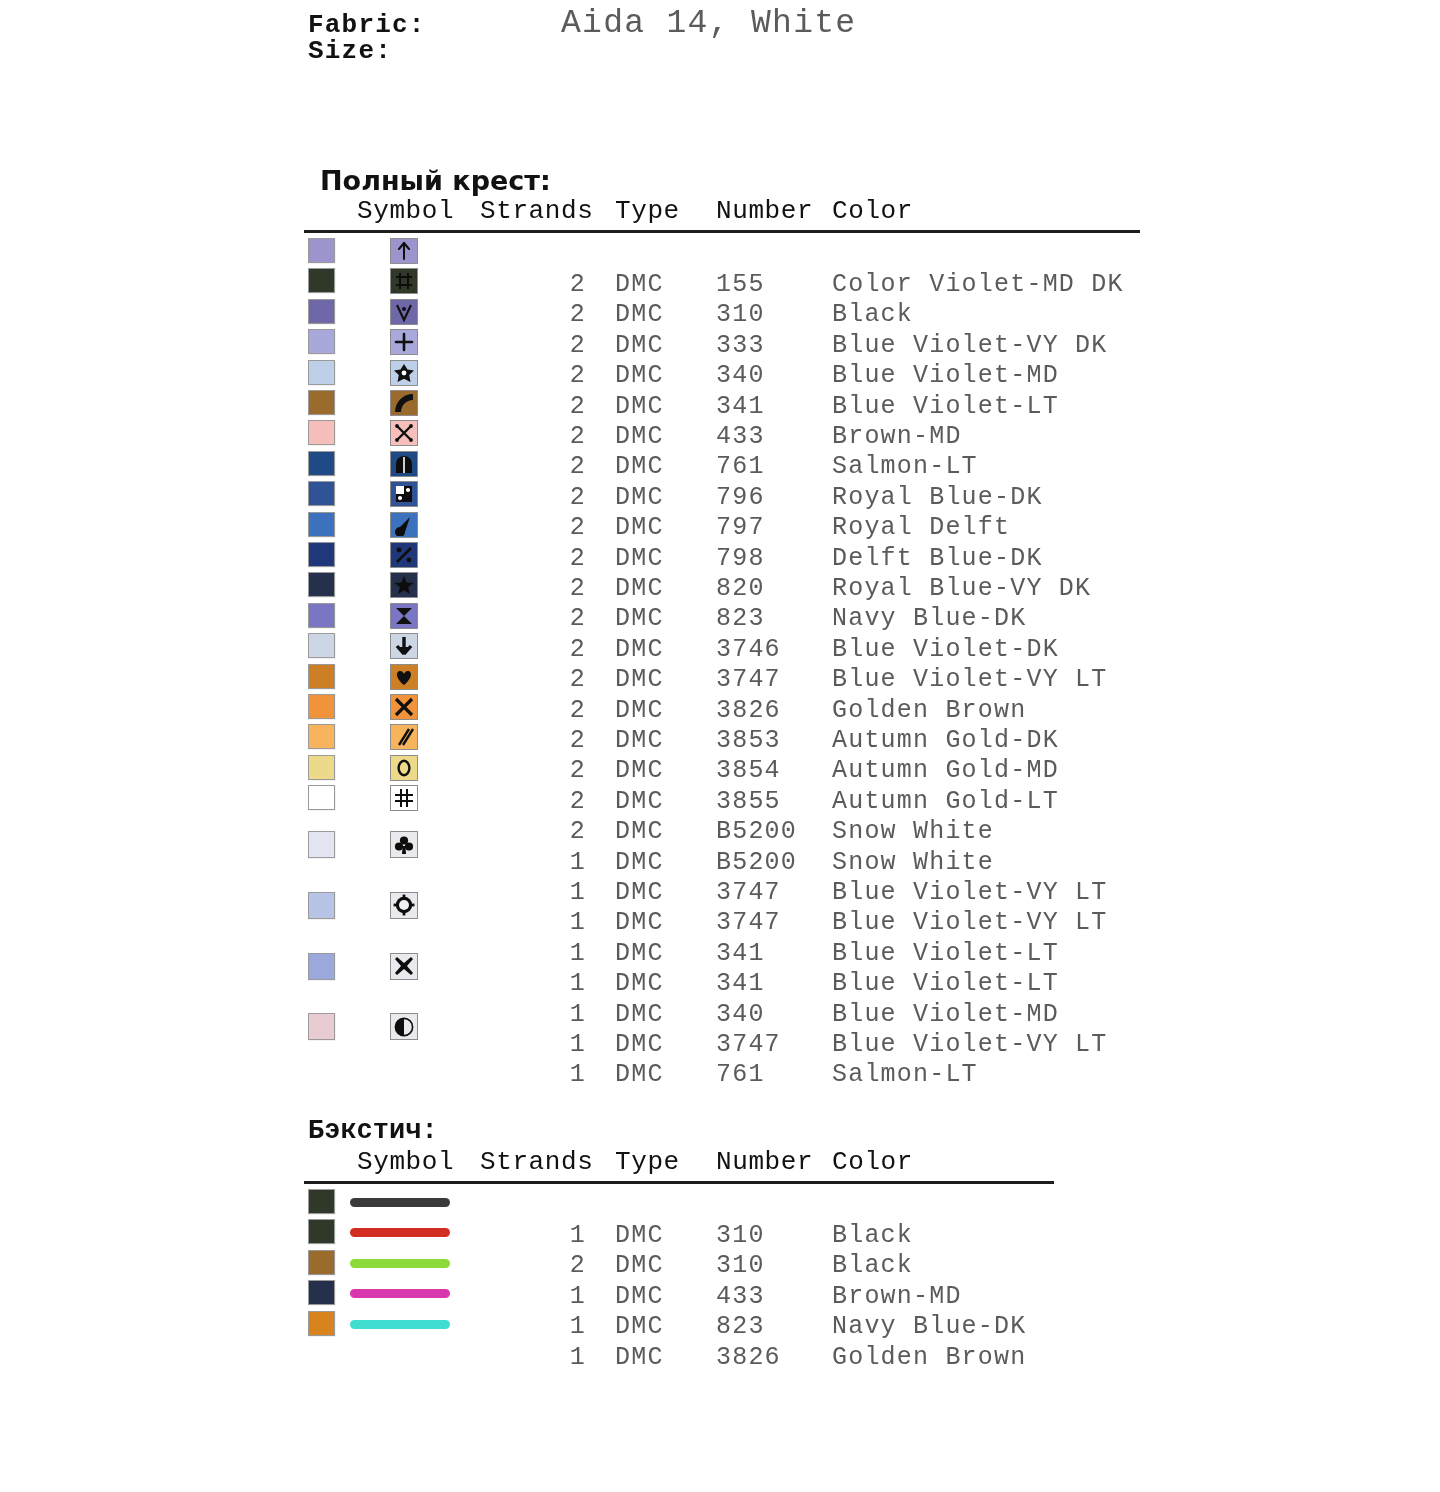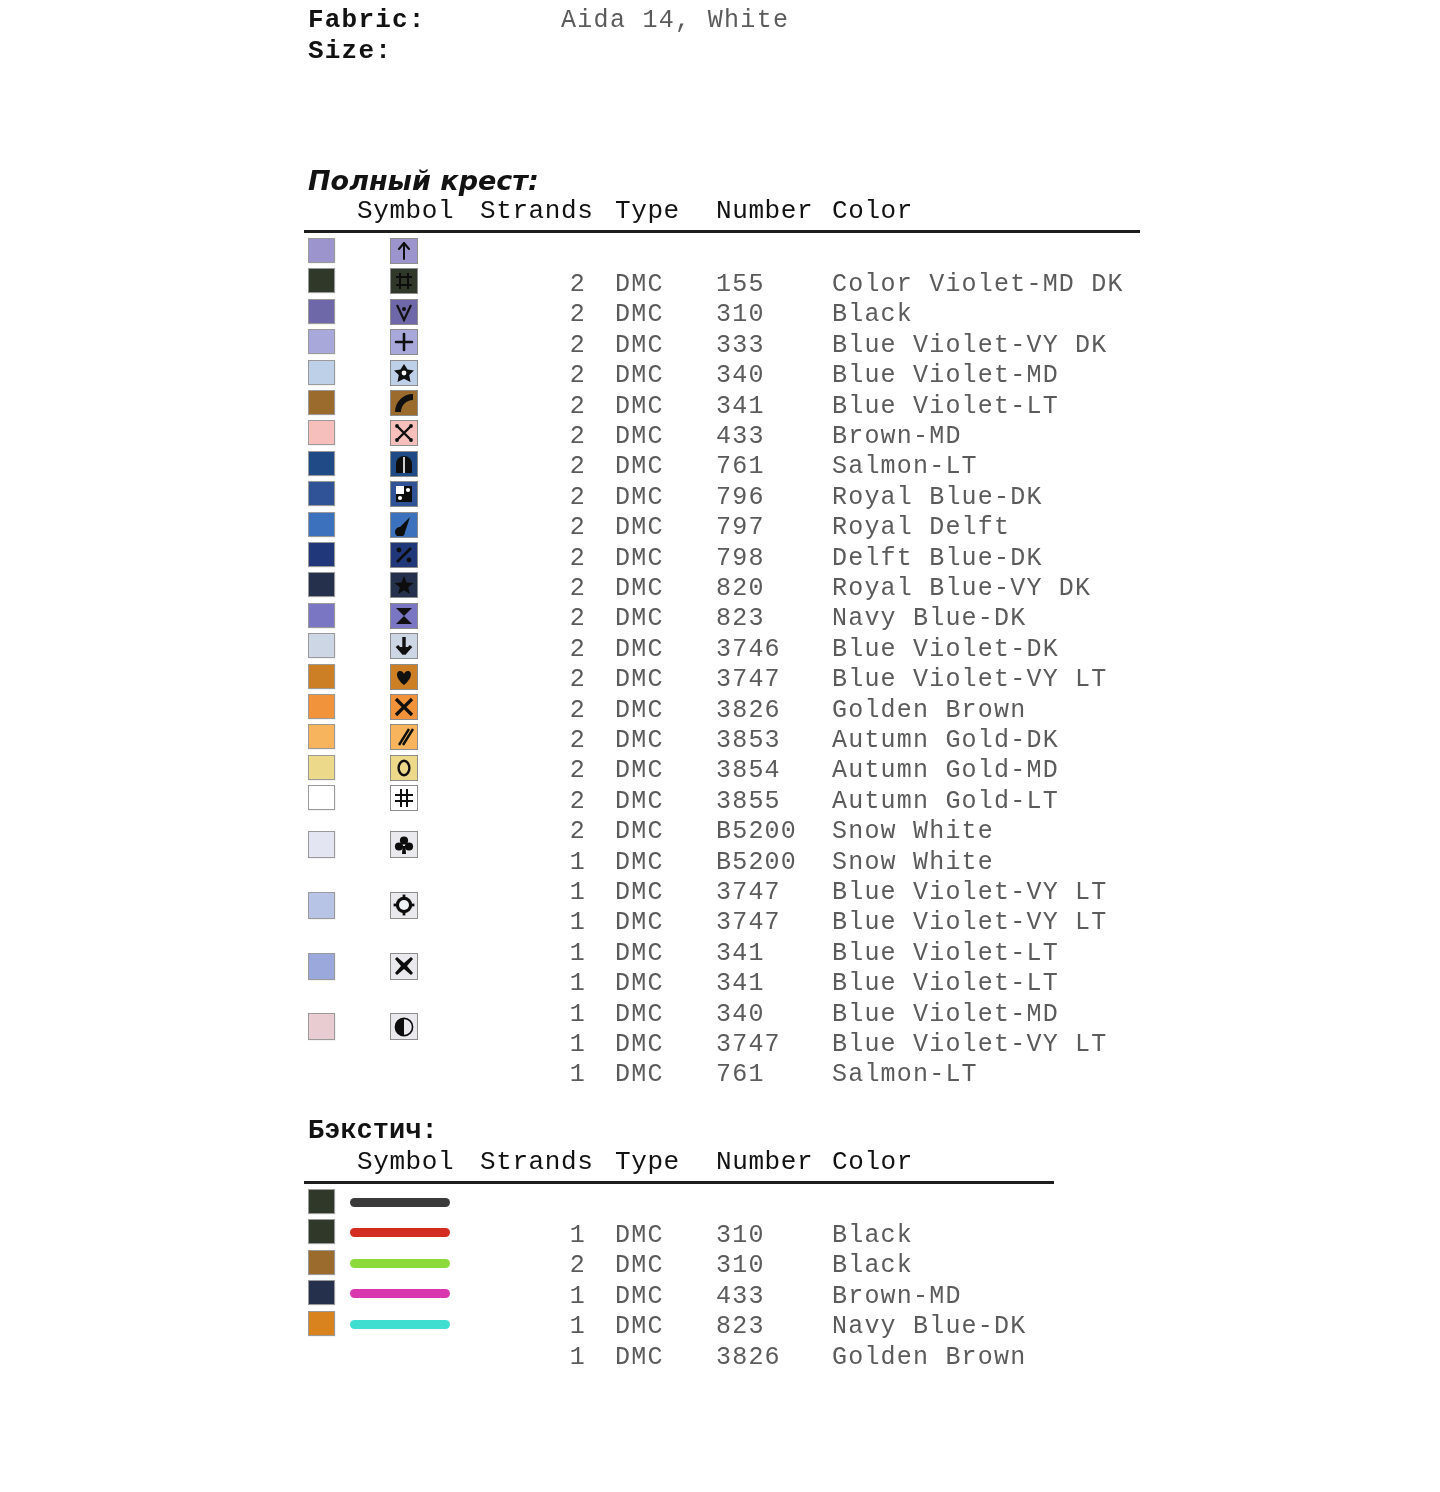--- a/index.html
+++ b/index.html
@@ -46,21 +46,21 @@
   }
   .info-label {
     width: 253px;
     flex: 0 0 253px;
     font-size: 26px;
     font-weight: bold;
     color: #121212;
     letter-spacing: 1.2px;
   }
   .info-value {
-    font-size: 25px;
+    font-size: 33px;
     color: #5b5b5b;
     letter-spacing: 1.3px;
     white-space: pre;
   }
 
   
   .section-title {
     position: absolute;
     font-family: "DejaVu Sans", "Liberation Sans", sans-serif;
     font-size: 27px;
@@ -158,21 +158,21 @@
 
 <div class="clip-row">
   
 </div>
 
 <div class="info" id="info-block">
     <div class="info-row"><div class="info-label">Fabric:</div><div class="info-value">Aida 14, White</div></div>
     <div class="info-row"><div class="info-label">Size:</div></div>
   </div>
 
-<div class="section-title" style="left:308px; top:165px;font-style:italic;">Полный крест:</div>
+<div class="section-title" style="left:320px; top:165px;">Полный крест:</div>
 
 <div class="legend" id="full-cross-legend" style="left:300px; top:196px;">
   <div class="hdr">
     <span class="c-symbol">Symbol</span>
     <span class="c-strands" style="left:180px;width:auto;">Strands</span>
     <span class="c-type">Type</span>
     <span class="c-number">Number</span>
     <span class="c-color">Color</span>
   </div>
   <div class="rule" style="top:34px;"></div>

